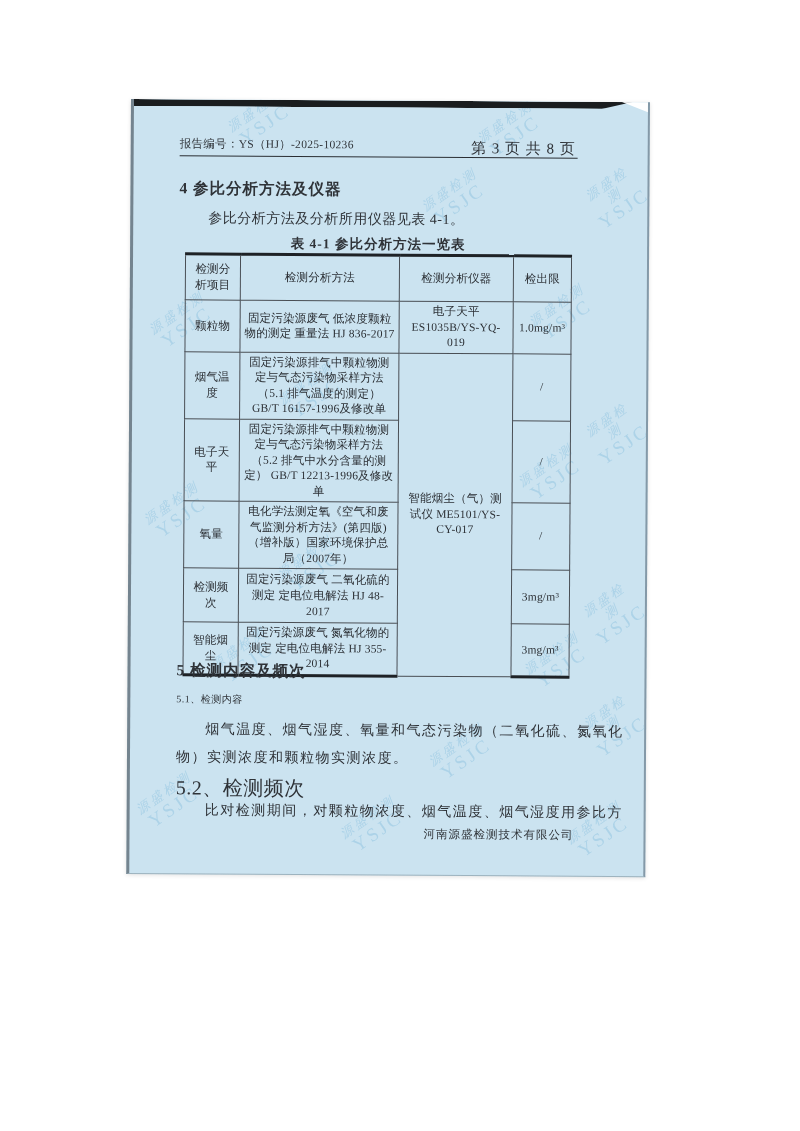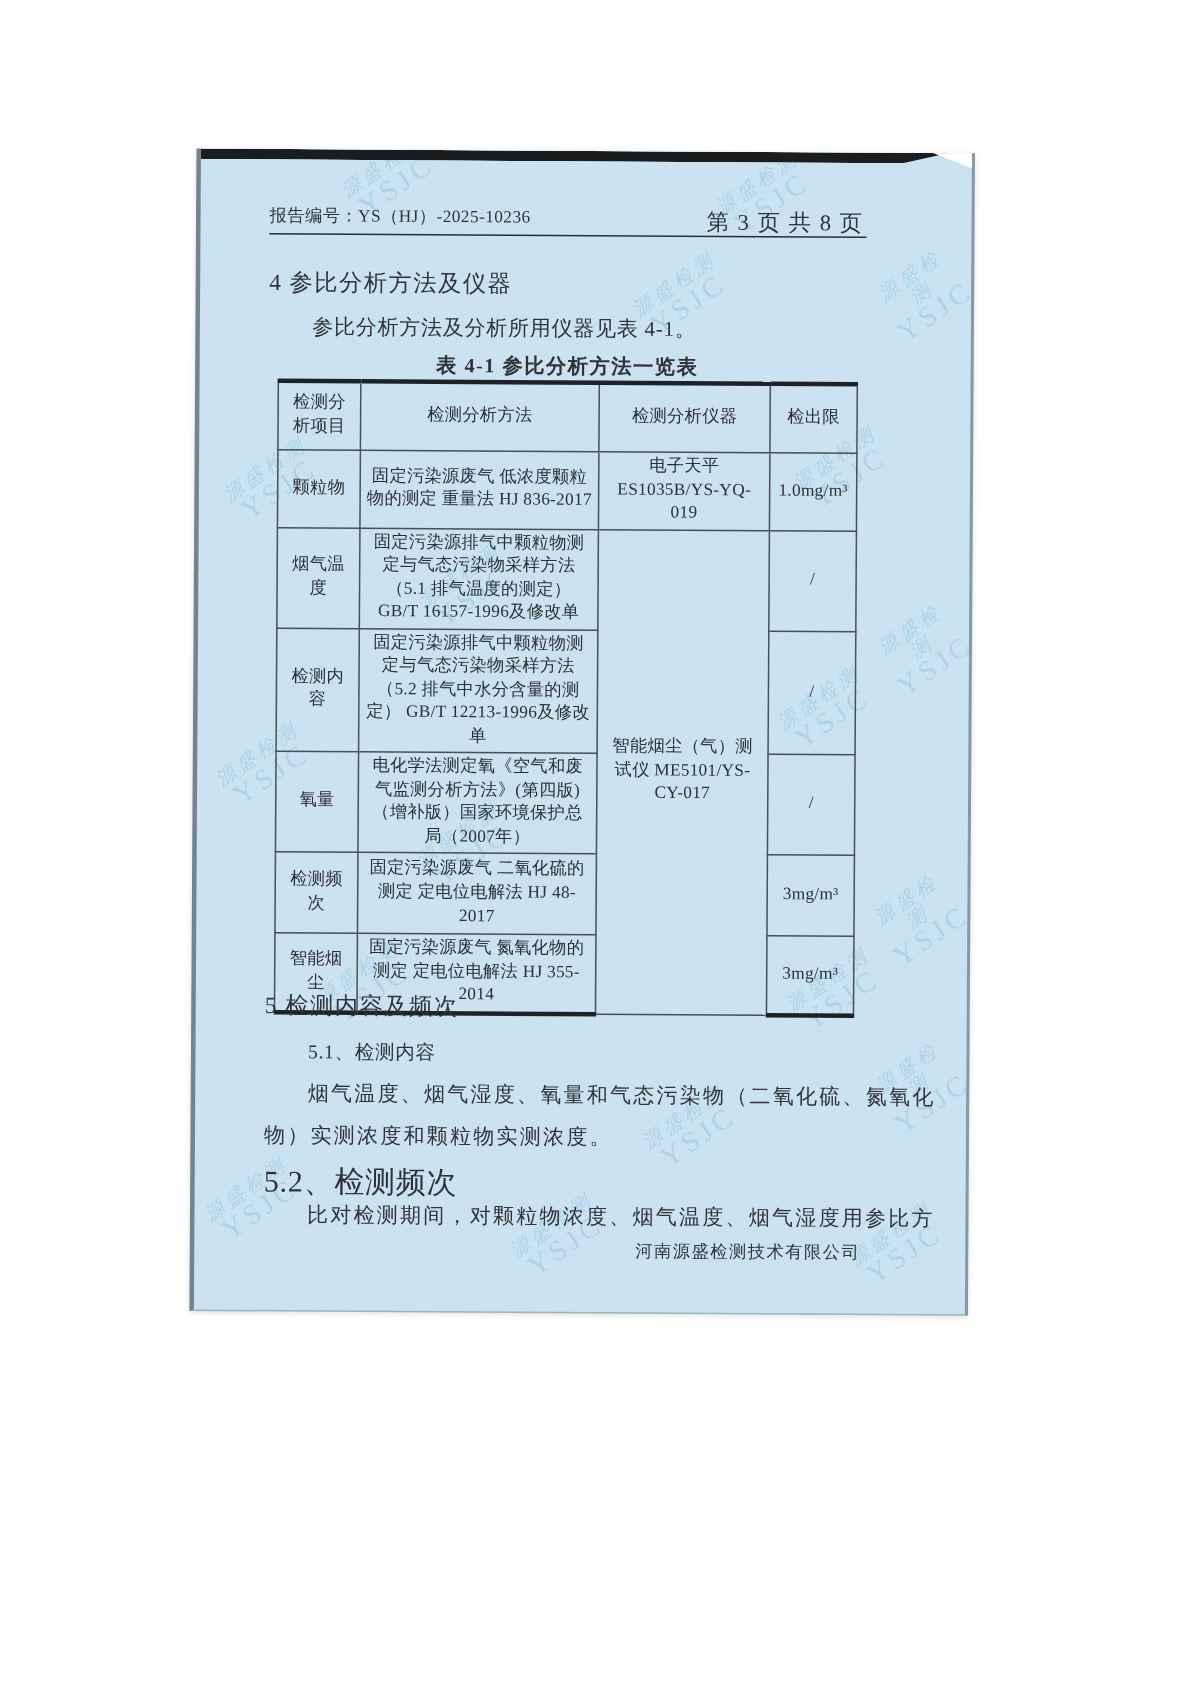--- a/index.html
+++ b/index.html
@@ -31,38 +31,38 @@
     position:absolute;transform:rotate(-35deg);color:#8fc3e0;opacity:.5;
     text-align:center;line-height:1.05;pointer-events:none;
   }
   .wm .cjk{display:block;font-size:13px;font-style:italic;letter-spacing:3px;}
   .wm .lat{display:block;font-size:19px;letter-spacing:3px;font-family:"Liberation Serif","DejaVu Serif",serif;}
   .content{position:absolute;inset:0;z-index:2;color:#2f3338;}
   .abs{position:absolute;}
   .page-head-left{left:46px;top:37px;font-size:11.5px;letter-spacing:.3px;}
   .page-head-right{right:72px;top:38px;font-size:15px;letter-spacing:1px;}
   .head-rule{left:46px;top:56px;width:398px;border-top:1.5px solid #2a2e33;height:0;}
-  .h-sec{font-size:15.5px;font-weight:normal;letter-spacing:1px;}
+  .h-sec{font-size:15.5px;font-weight:bold;letter-spacing:1px;}
   .sec4-h{left:46px;top:79px;}
   .intro{left:75px;top:110px;font-size:14px;letter-spacing:.5px;}
   .tbl-title{left:46px;top:135px;width:398px;text-align:center;font-size:13.5px;font-weight:bold;letter-spacing:1px;}
   table.methods{
     position:absolute;left:52px;top:153px;border-collapse:collapse;
     width:386px;table-layout:fixed;font-size:11.5px;color:#2b2f34;
   }
   table.methods th,table.methods td{
     border:1px solid #4a4f55;text-align:center;vertical-align:middle;
     padding:2px 4px;line-height:1.35;font-weight:normal;letter-spacing:.2px;
   }
   table.methods tr.hdr th{border-top:3px solid #1e2226;height:40px;}
   table.methods tr.last td{border-bottom:3px solid #1e2226;}
   col.c1{width:55px;}col.c2{width:159px;}col.c3{width:114px;}col.c4{width:58px;}
   .rh1{height:50px;}.rh2{height:56px;}.rh3{height:56px;}.rh4{height:60px;}.rh5{height:54px;}.rh6{height:50px;}
   .sec5-h{left:46px;top:561px;}
-  .sub-h{left:46px;top:593px;font-size:13px;letter-spacing:.5px;margin-left:29px;}
+  .sub-h{left:46px;top:593px;font-size:10px;letter-spacing:.5px;}
   .body-l1{left:75px;top:621px;font-size:14px;letter-spacing:1.5px;}
   .body-l2{left:46px;top:649px;font-size:14px;letter-spacing:1.5px;}
   .sub-h2{left:46px;top:675px;font-size:20px;letter-spacing:.5px;}
   .body2{left:75px;top:702px;font-size:14px;letter-spacing:1.5px;}
   .footer{left:46px;top:726px;width:398px;text-align:right;font-size:11.5px;letter-spacing:1px;}
 </style>
 </head>
 <body>
 
 <div class="scan">
@@ -178,21 +178,21 @@
         <td>电子天平 ES1035B/YS-YQ-019</td>
         <td>1.0mg/m³</td>
       </tr>
       <tr class="rh2">
         <td>烟气温度</td>
         <td>固定污染源排气中颗粒物测定与气态污染物采样方法（5.1 排气温度的测定） GB/T 16157-1996及修改单</td>
         <td rowspan="5">智能烟尘（气）测试仪 ME5101/YS-CY-017</td>
         <td>/</td>
       </tr>
       <tr class="rh3">
-        <td>检测内容</td>
+        <td>电子天平</td>
         <td>固定污染源排气中颗粒物测定与气态污染物采样方法（5.2 排气中水分含量的测定） GB/T 12213-1996及修改单</td>
         <td>/</td>
       </tr>
       <tr class="rh4">
         <td>氧量</td>
         <td>电化学法测定氧《空气和废气监测分析方法》(第四版)（增补版）国家环境保护总局（2007年）</td>
         <td>/</td>
       </tr>
       <tr class="rh5">
         <td>检测频次</td>

